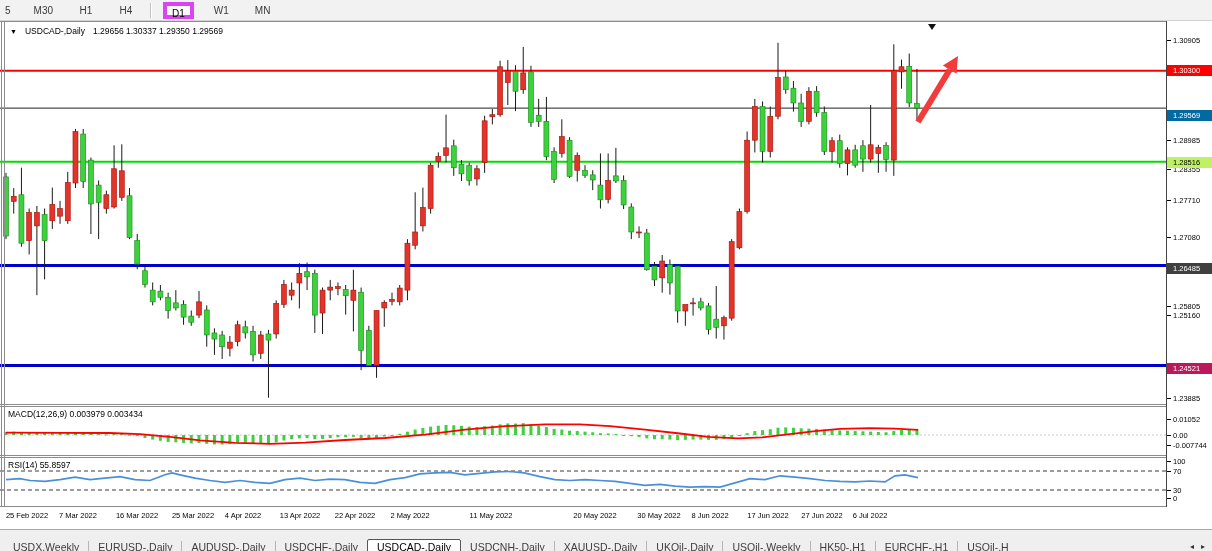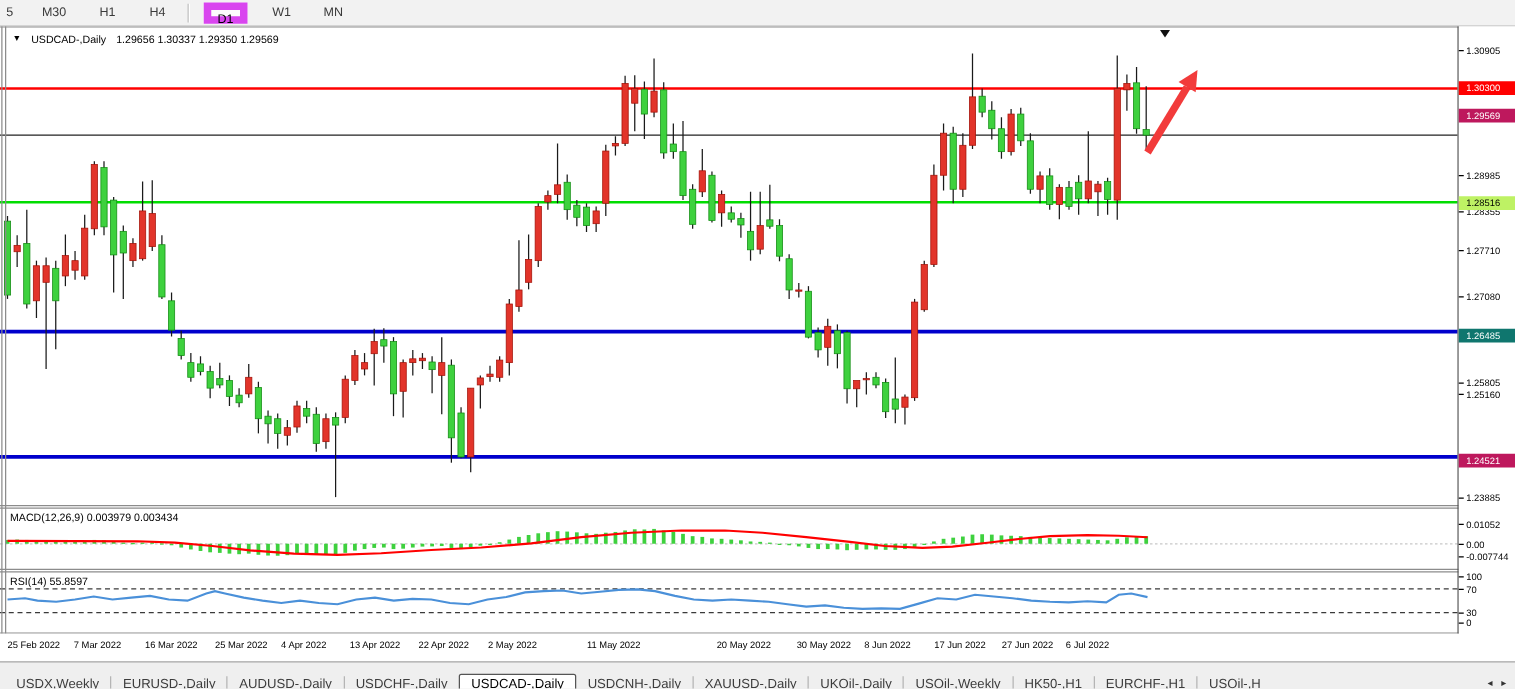--- a/index.html
+++ b/index.html
@@ -5,21 +5,21 @@
   *{box-sizing:border-box;margin:0;padding:0}
   html,body{background:#d9d9d9}
   .screen{position:relative;width:1212px;height:551px;background:#fff;overflow:hidden;
           font-family:"Liberation Sans",sans-serif;-webkit-font-smoothing:none}
   
   .toolbar{position:absolute;top:0;left:0;right:0;height:21px;background:#f2f2f2;
            border-bottom:1px solid #d4d4d4;display:flex;align-items:center;padding-left:2px}
   .tfbtn{font-size:10px;color:#3a3a3a;height:17px;line-height:15px;padding:0 5px;margin:0 7px;
          border:1px solid transparent;text-align:center;min-width:26px}
   .tfbtn.small{min-width:10px;margin-left:0;padding:0 2px}
-  .tfbtn.active{background:#fcfcfc;border:6px solid #d946ef;color:#000}
+  .tfbtn.active{background:#fcfcfc;border:4px solid #d946ef;color:#000}
   .tbsep{width:2px;height:15px;border-left:1px solid #c2c2c2;border-right:1px solid #ffffff;margin:0 4px}
   
   .chart-area{position:absolute;top:21px;left:0;width:1212px;height:486px;background:#fff}
   .chart-area svg{position:absolute;top:0;left:0}
   .title-row{position:absolute;top:5px;left:10px;display:flex;gap:8px;align-items:center;
              font-size:8.5px;color:#000;white-space:nowrap}
   .dd-icon{font-size:7px;line-height:1;color:#000}
   .ind-label{position:absolute;left:8px;font-size:8.5px;color:#000;white-space:nowrap}
   .ind-label.macd{top:388px}
   .ind-label.rsi{top:439px}
@@ -467,23 +467,23 @@
       <div class="tick" style="top: 289px;">1.25160</div>
       <div class="tick" style="top: 372px;">1.23885</div>
       <div class="tick" style="top: 393px;">0.01052</div>
       <div class="tick" style="top: 409px;">0.00</div>
       <div class="tick" style="top: 419px;">-0.007744</div>
       <div class="tick" style="top: 435px;">100</div>
       <div class="tick" style="top: 445px;">70</div>
       <div class="tick" style="top: 464px;">30</div>
       <div class="tick" style="top: 472px;">0</div>
       <div class="badge" style="top: 44px; background: rgb(255, 0, 0); color: rgb(255, 255, 255);">1.30300</div>
-      <div class="badge" style="top: 66px; background: #be185d; color: rgb(255, 255, 255);">1.29569</div>
+      <div class="badge" style="top: 89px; background: #0369a1; color: rgb(255, 255, 255);">1.29569</div>
       <div class="badge" style="top: 136px; background: #bef264; color: rgb(0, 0, 0);">1.28516</div>
-      <div class="badge" style="top: 242px; background: #0f766e; color: rgb(255, 255, 255);">1.26485</div>
+      <div class="badge" style="top: 242px; background: #404040; color: rgb(255, 255, 255);">1.26485</div>
       <div class="badge" style="top: 342px; background: #be185d; color: rgb(255, 255, 255);">1.24521</div>
     </div>
   <div class="dates" id="dates">
       <div class="date" style="left: 27px;">25 Feb 2022</div>
       <div class="date" style="left: 78px;">7 Mar 2022</div>
       <div class="date" style="left: 137px;">16 Mar 2022</div>
       <div class="date" style="left: 193px;">25 Mar 2022</div>
       <div class="date" style="left: 243px;">4 Apr 2022</div>
       <div class="date" style="left: 300px;">13 Apr 2022</div>
       <div class="date" style="left: 355px;">22 Apr 2022</div>

